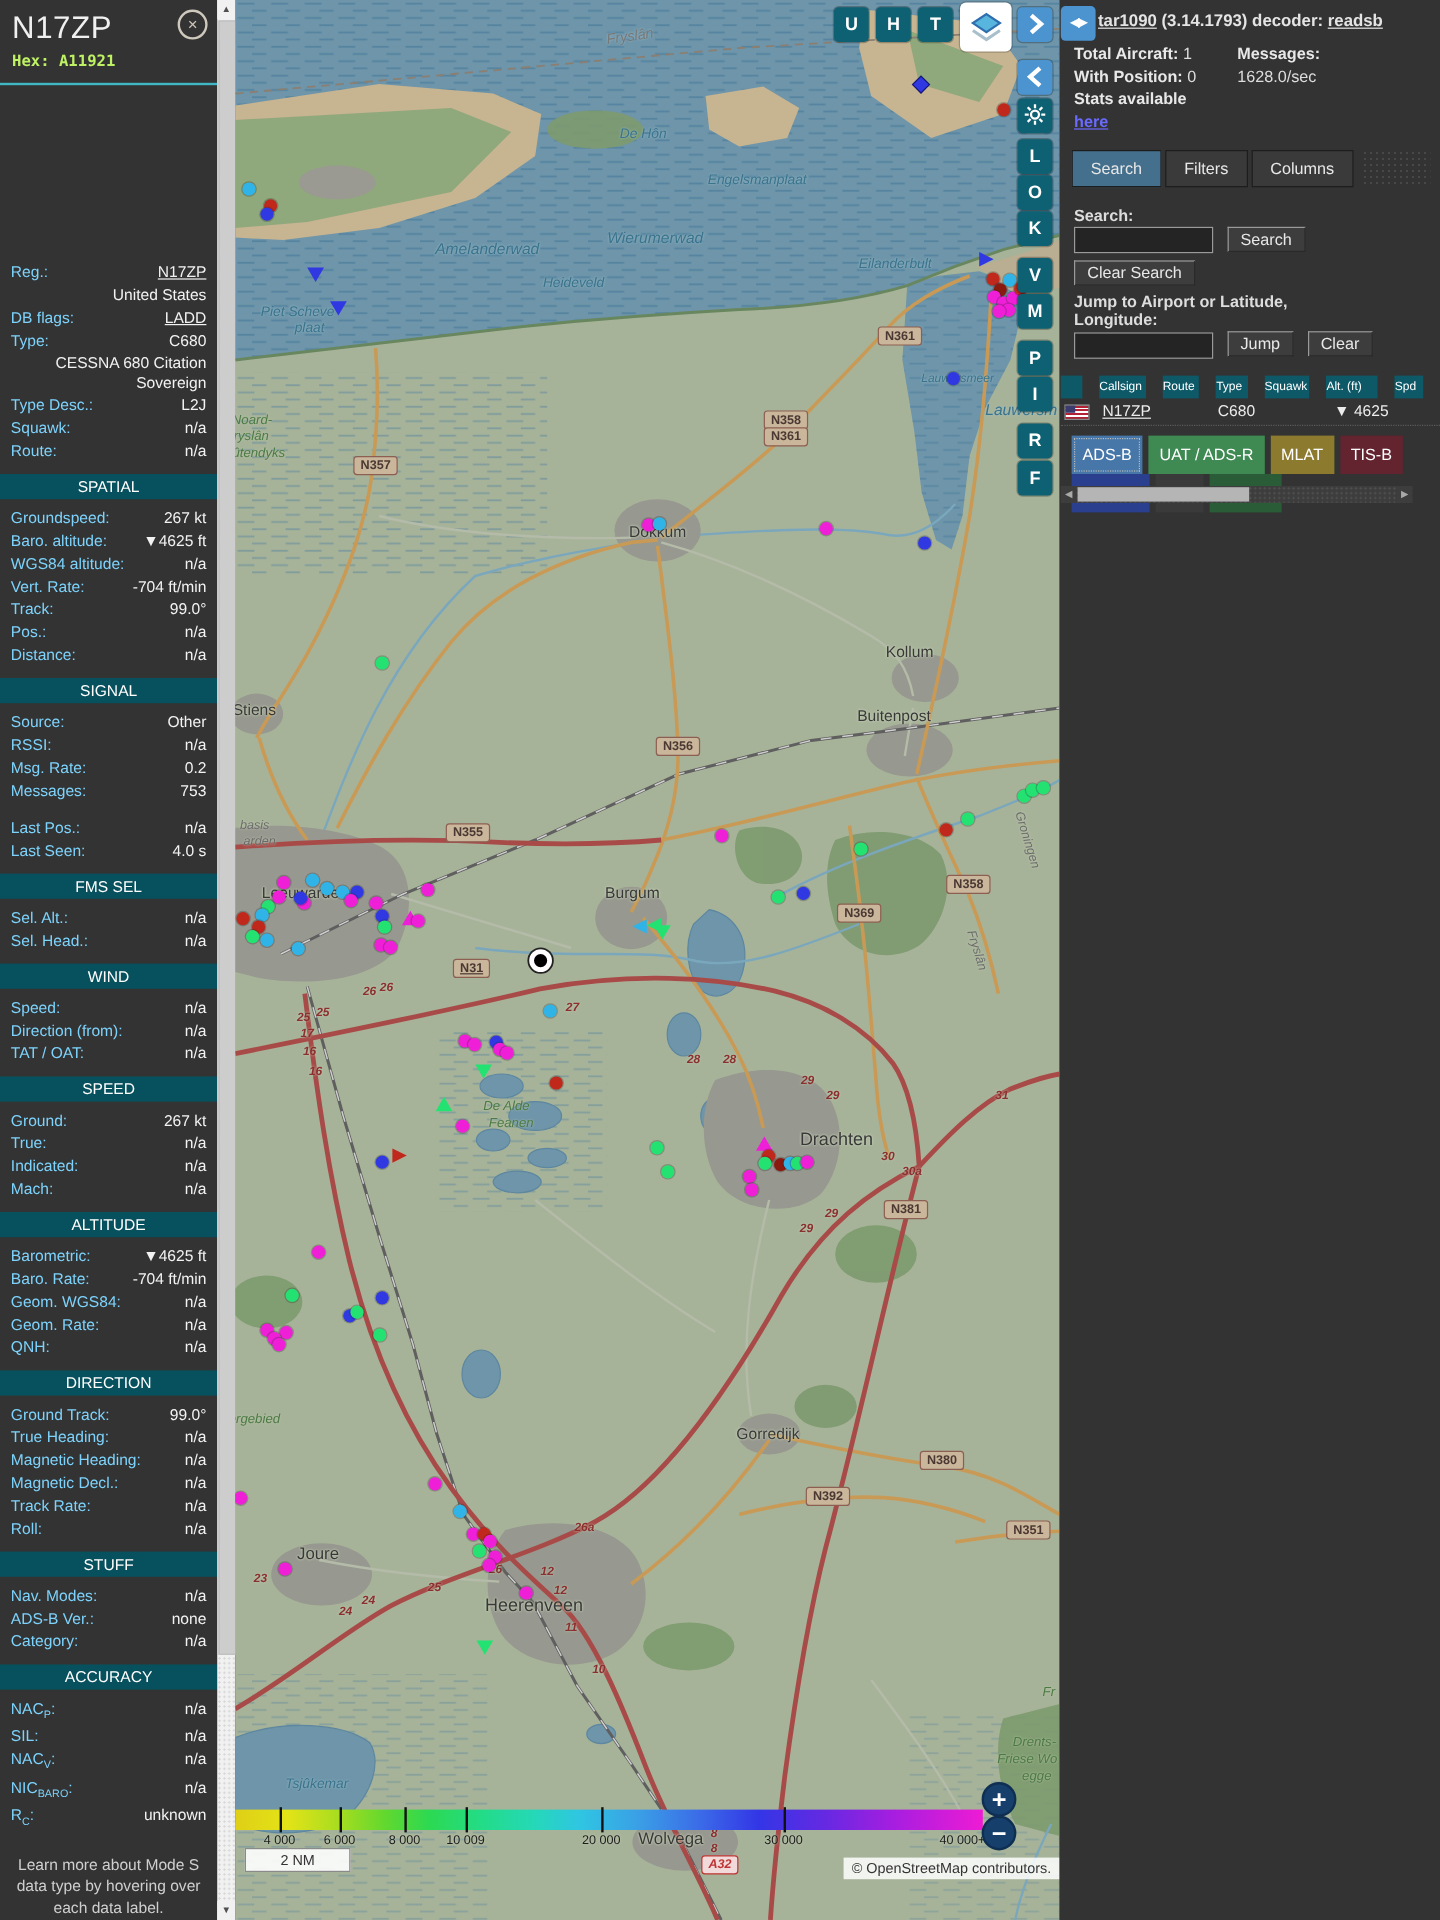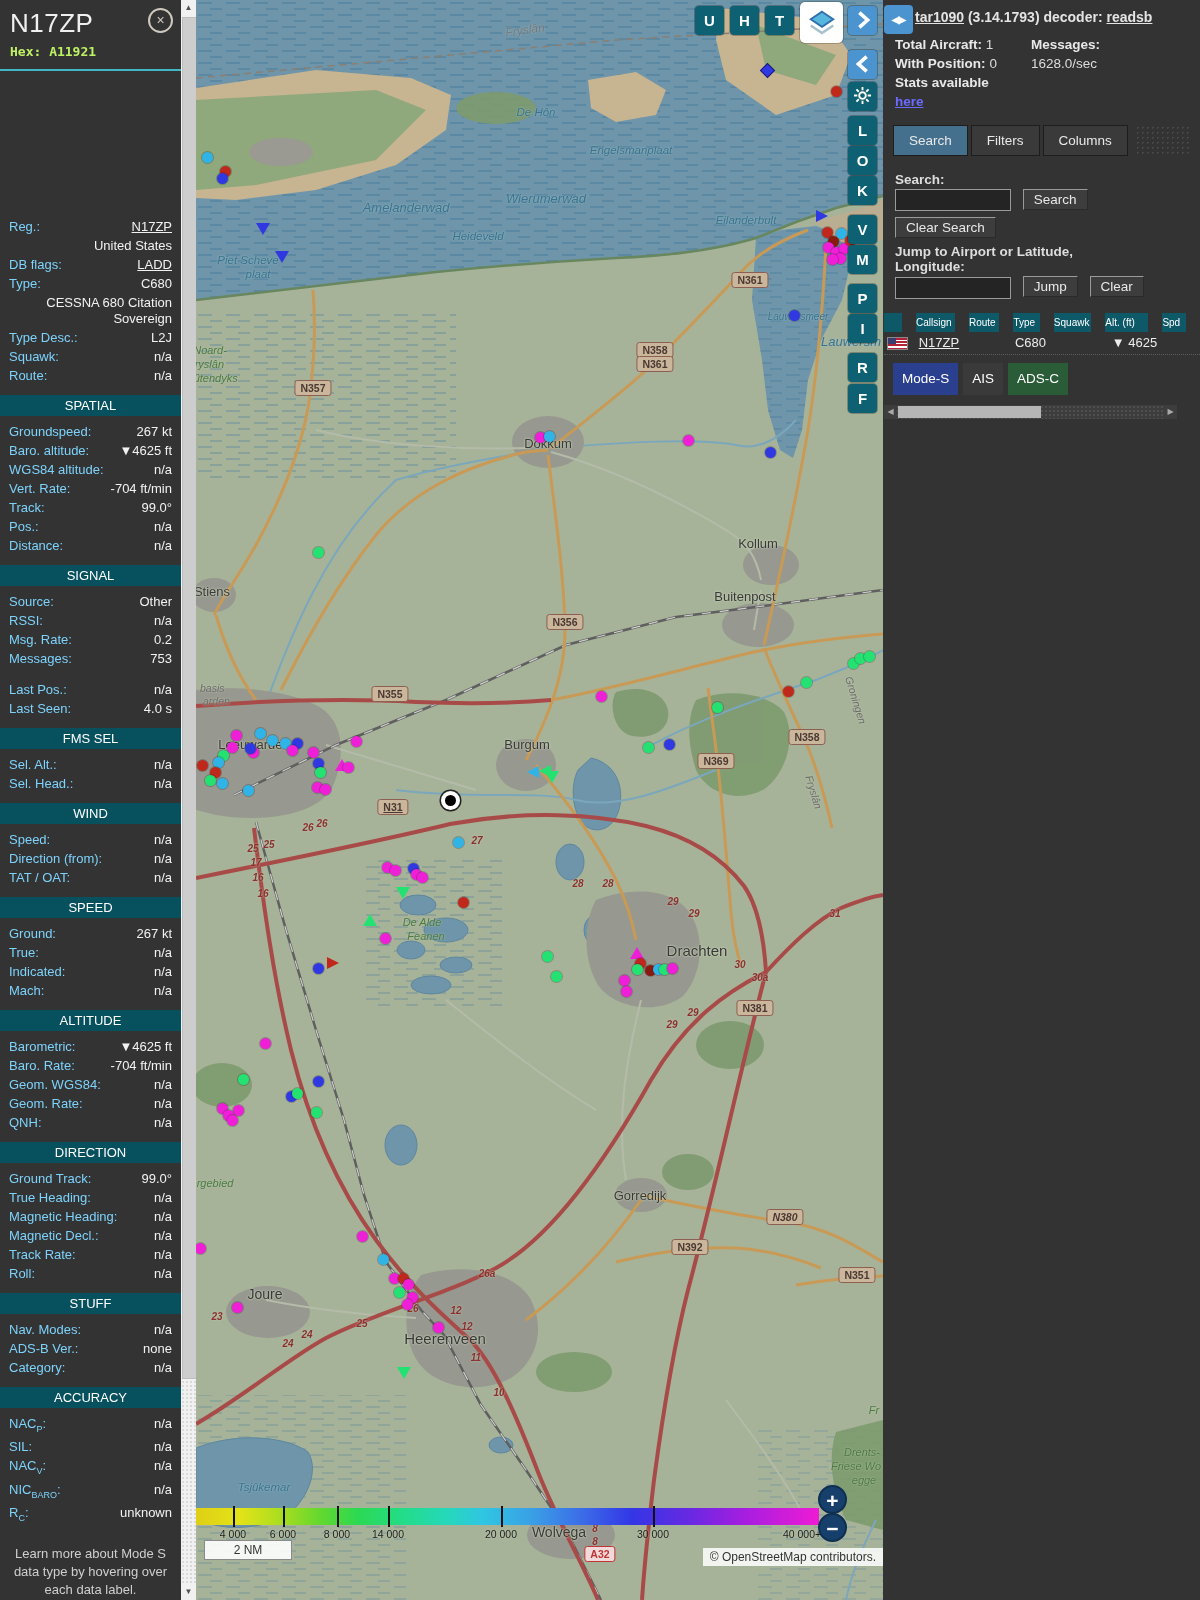--- a/index.html
+++ b/index.html
@@ -501,24 +501,24 @@
         <div class="shield" style="left: 554px; top: 280px;">N361</div>
         <div class="shield" style="left: 117px; top: 388px;">N357</div>
         <div class="shield" style="left: 459px; top: 350px;">N358</div>
         <div class="shield" style="left: 459px; top: 364px;">N361</div>
         <div class="shield" style="left: 369px; top: 622px;">N356</div>
         <div class="shield" style="left: 194px; top: 694px;">N355</div>
         <div class="shield" style="left: 197px; top: 807px; text-decoration: underline;">N31</div>
         <div class="shield" style="left: 520px; top: 761px;">N369</div>
         <div class="shield" style="left: 611px; top: 737px;">N358</div>
         <div class="shield" style="left: 559px; top: 1008px;">N381</div>
-        <div class="shield" style="left: 589px; top: 1217px; font-style: italic;">N380</div>
+        <div class="shield" style="left: 589px; top: 1217px;">N380</div>
         <div class="shield" style="left: 494px; top: 1247px;">N392</div>
         <div class="shield" style="left: 661px; top: 1275px;">N351</div>
-        <div class="shield mw" style="left: 404px; top: 1554px;">A32</div>
+        <div class="shield mw" style="left: 404px; top: 1554px; font-style: italic;">A32</div>
         <div class="exit" style="left: 112px; top: 827px;">26</div>
         <div class="exit" style="left: 126px; top: 823px;">26</div>
         <div class="exit" style="left: 57px; top: 848px;">25</div>
         <div class="exit" style="left: 73px; top: 844px;">25</div>
         <div class="exit" style="left: 60px; top: 862px;">17</div>
         <div class="exit" style="left: 62px; top: 877px;">16</div>
         <div class="exit" style="left: 67px; top: 893px;">16</div>
         <div class="exit" style="left: 281px; top: 840px;">27</div>
         <div class="exit" style="left: 382px; top: 883px;">28</div>
         <div class="exit" style="left: 412px; top: 883px;">28</div>
@@ -685,21 +685,21 @@
 
     <div id="legend-bar"></div>
     <div id="legend-ticks">
         <div class="leg-tick" style="left: 37px;"></div>
         <div class="leg-lab" style="left: 37px;">4 000</div>
         <div class="leg-tick" style="left: 87px;"></div>
         <div class="leg-lab" style="left: 87px;">6 000</div>
         <div class="leg-tick" style="left: 141px;"></div>
         <div class="leg-lab" style="left: 141px;">8 000</div>
         <div class="leg-tick" style="left: 192px;"></div>
-        <div class="leg-lab" style="left: 192px;">14 000</div>
+        <div class="leg-lab" style="left: 192px;">10 009</div>
         <div class="leg-tick" style="left: 305px;"></div>
         <div class="leg-lab" style="left: 305px;">20 000</div>
         <div class="leg-tick" style="left: 457px;"></div>
         <div class="leg-lab" style="left: 457px;">30 000</div>
         <div class="leg-lab" style="left: 606px;">40 000+</div>
       </div>
     <div id="scale-box">2 NM</div>
     <div id="attribution">© OpenStreetMap contributors.</div>
     <div class="zoombtn" style="left:622px;top:1485px">+</div>
     <div class="zoombtn" style="left:622px;top:1513px">−</div>
@@ -752,20 +752,21 @@
           <div style="width: 28px;"><span class="usflag"></span></div>
           <div style="width: 58px;"><span class="cs">N17ZP</span></div>
           <div style="width: 46px;"></div>
           <div style="width: 40px;">C680</div>
           <div style="width: 56px;"></div>
           <div style="width: 64px;">▼  4625</div>
           <div style="width: 36px;"></div>
         </div>
     </div>
     <div id="rp-badges">
+        <div><span class="badge dotted" style="background: rgb(70, 119, 168);">ADS-B</span><span class="badge" style="background: rgb(62, 138, 82);">UAT / ADS-R</span><span class="badge" style="background: rgb(140, 122, 46);">MLAT</span><span class="badge" style="background: rgb(99, 35, 47);">TIS-B</span></div>
         <div><span class="badge" style="background: rgb(42, 63, 142);">Mode-S</span><span class="badge" style="background: rgb(58, 58, 58);">AIS</span><span class="badge" style="background: rgb(42, 92, 56);">ADS-C</span></div>
       </div>
     <div id="rp-hscroll">
       <div class="hsb-arrow" style="left:0">◀</div>
       <div id="hsb-thumb"></div>
       <div class="hsb-arrow" style="right:0">▶</div>
     </div>
   </aside>
 </div>
 

